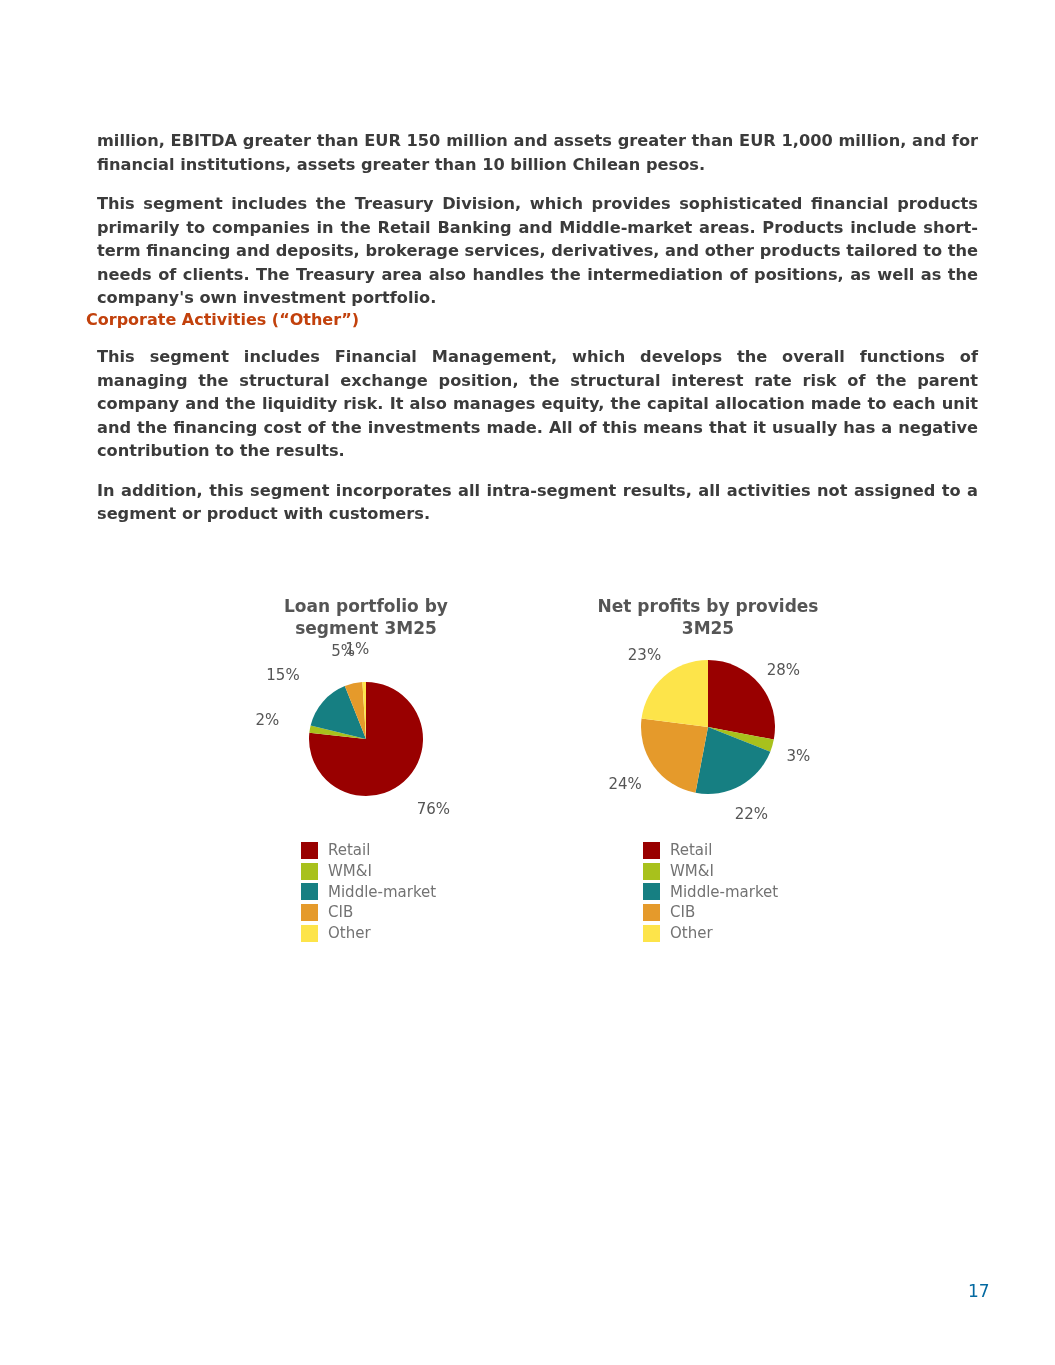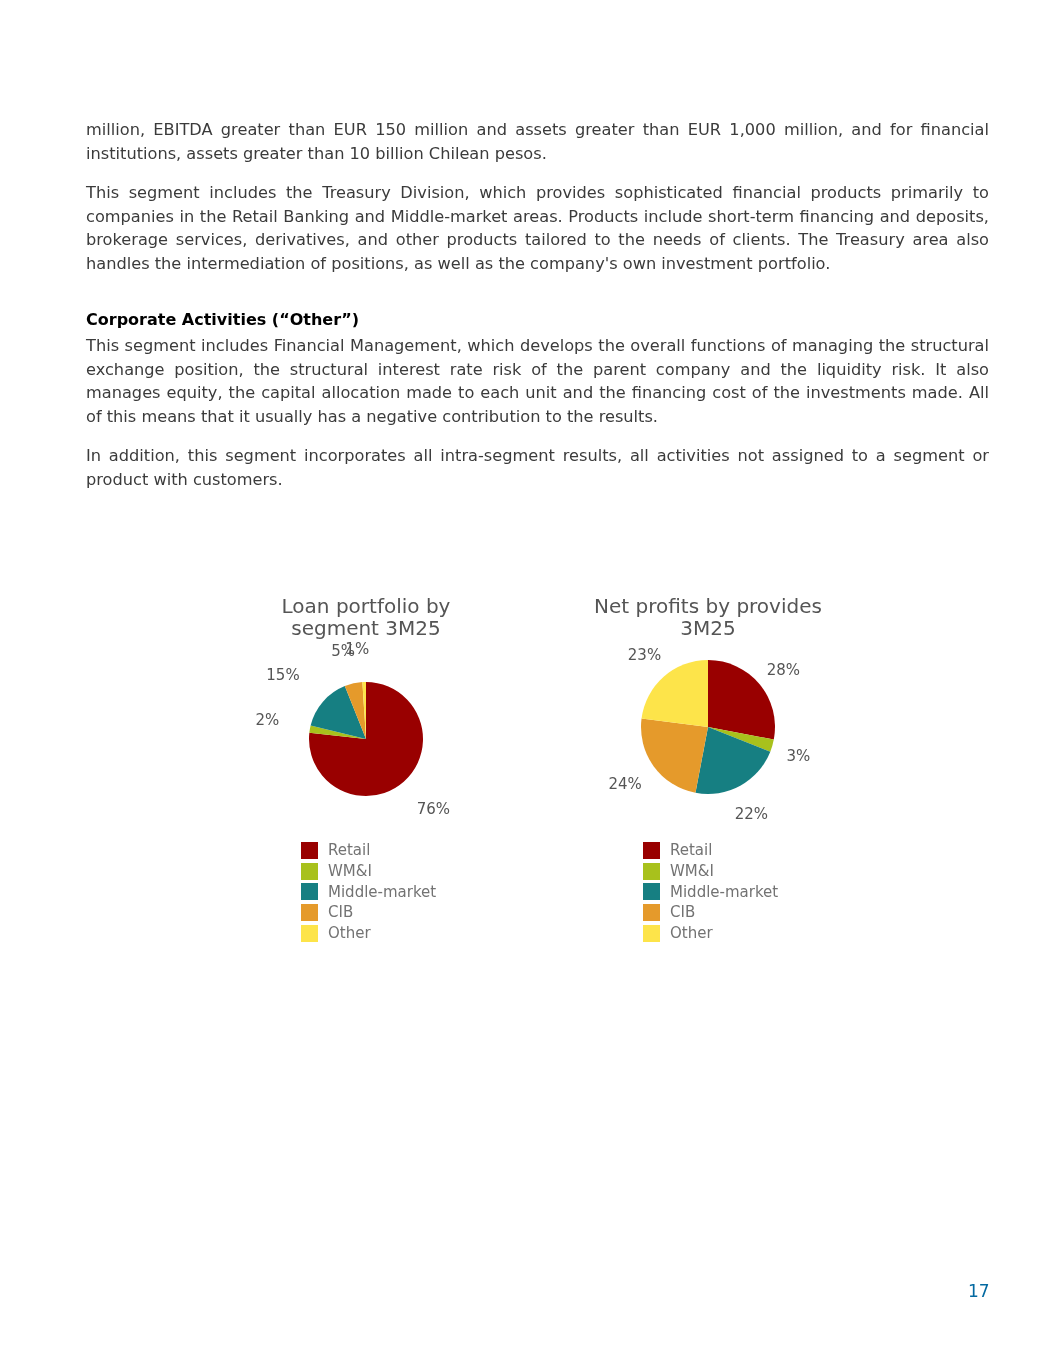--- a/index.html
+++ b/index.html
@@ -1,21 +1,21 @@
 <!DOCTYPE html>
 <html><head>
 <meta charset="utf-8">
 <style>
   html, body { margin: 0; padding: 0; background: #ffffff; }
   body { width: 1055px; height: 1365px; position: relative; overflow: hidden;
          font-family: "DejaVu Sans", sans-serif; color: #3b3b3b; }
   .text-block { position: absolute; left: 86px; width: 903px; font-size: 16.2px; line-height: 23.5px; text-align: justify; }
-  .text-block p { margin: 0; }
-  .heading { position: absolute; left: 86px; top: 310px; font-size: 16px; font-weight: bold; color: #000000; }
-  .chart-title { position: absolute; text-align: center; font-size: 20px; font-weight: normal; color: #555; line-height: 22px; }
+  .text-block p { margin: 11px; font-weight: bold; }
+  .heading { position: absolute; left: 86px; top: 310px; font-size: 16px; font-weight: bold; color: #c2410c; }
+  .chart-title { position: absolute; text-align: center; font-size: 17px; font-weight: bold; color: #555; line-height: 22px; }
   svg.pie { position: absolute; overflow: visible; }
   .legend { position: absolute; font-size: 15px; color: #737373; }
   .legend-item { display: flex; align-items: center; height: 20.7px; }
   .swatch { width: 17px; height: 17px; margin-right: 10px; }
   .page-num { position: absolute; left: 968px; top: 1281px; font-size: 17px; color: #0369a1; }
   .pct { font-family: "DejaVu Sans", sans-serif; font-size: 15px; fill: #555; }
 </style>
 </head>
 <body>
 

